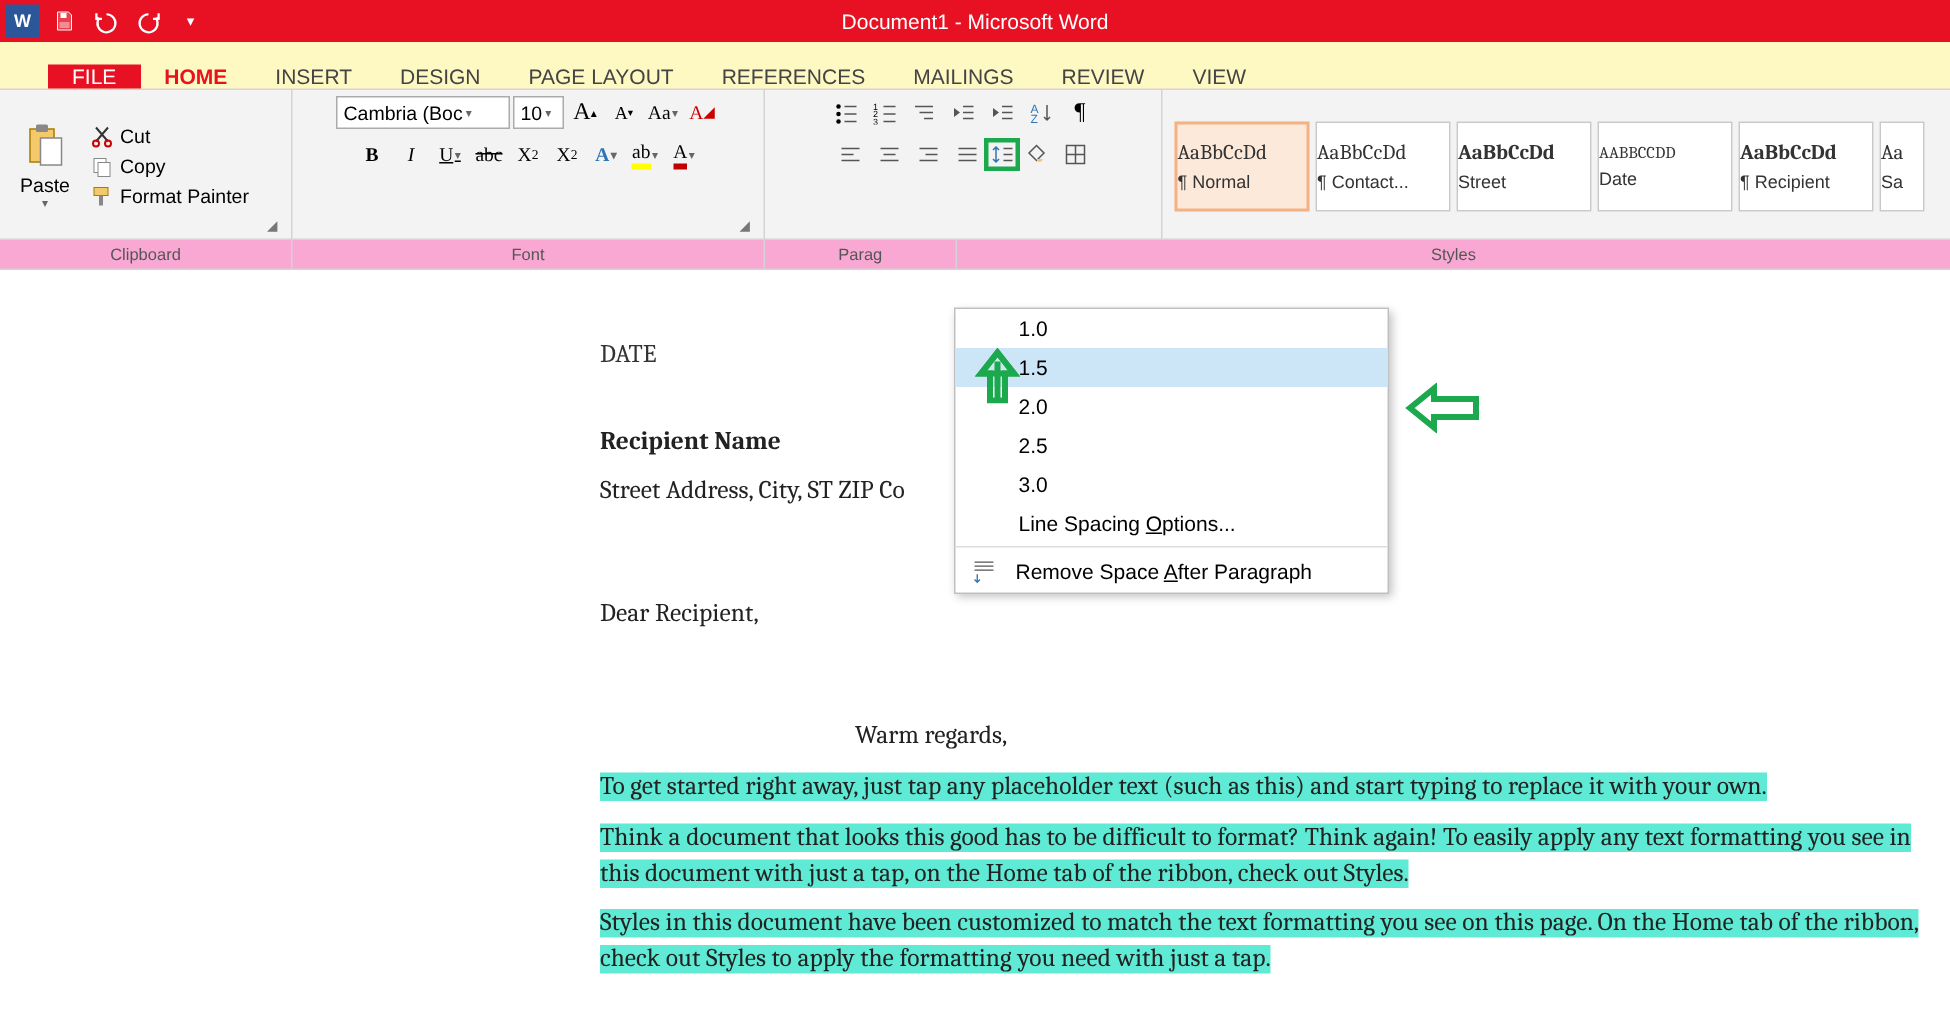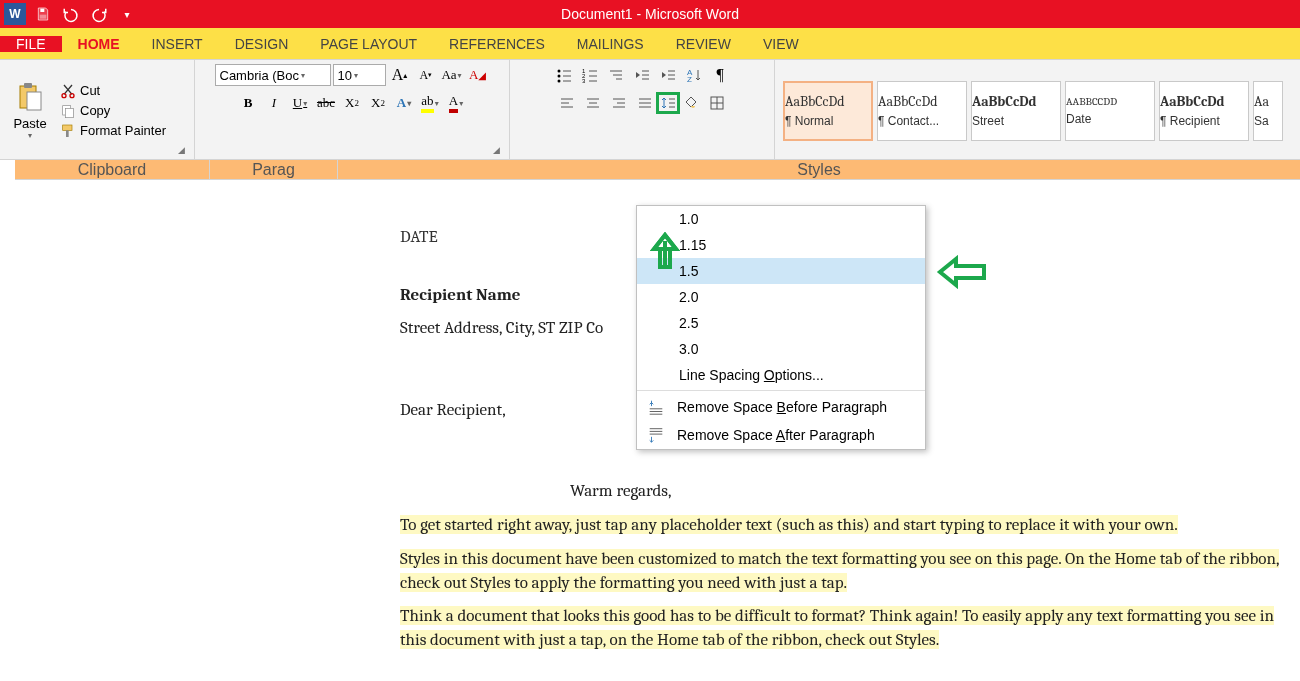--- a/index.html
+++ b/index.html
@@ -6,21 +6,21 @@
 body { font-family: "Segoe UI", Tahoma, sans-serif; font-size: 13px; background: #fff; width: 1300px; height: 681px; overflow: hidden; position: relative; }
 
 
 .titlebar { background: #e81123; height: 28px; display: flex; align-items: center; color: #fff; position: relative; }
 .qat { display: flex; align-items: center; gap: 6px; padding-left: 4px; }
 .qat .icon { width: 22px; height: 22px; display: flex; align-items: center; justify-content: center; color: #fff; }
 .word-logo { background: #2b579a; width: 22px; height: 22px; font-weight: bold; font-size: 12px; display: flex; align-items: center; justify-content: center; color: #fff; }
 .title-text { position: absolute; left: 50%; transform: translateX(-50%); font-size: 14px; white-space: nowrap; }
 
 
-.tabs { display: flex; height: 32px; background: #fde047; border-bottom: 1px solid #d4d4d4; align-items: center; }
+.tabs { display: flex; height: 32px; background: #fef9c3; border-bottom: 1px solid #d4d4d4; align-items: flex-end; padding-left: 32px; }
 .tab { padding: 0 16px; display: flex; align-items: center; font-size: 14px; color: #444; cursor: pointer; }
 .tab.file { background: #e81123; color: #fff; font-weight: 500; }
 .tab.active { color: #e81123; font-weight: 700; }
 
 
 .ribbon { display: flex; height: 100px; border-bottom: 1px solid #d4d4d4; background: #f3f3f3; }
 .group { border-right: 1px solid #d4d4d4; padding: 4px 8px 2px; display: flex; flex-direction: column; position: relative; }
 .group-body { flex: 1; display: flex; align-items: center; gap: 4px; }
 .dialog-launcher { position: absolute; bottom: 2px; right: 4px; width: 12px; height: 12px; font-size: 9px; color: #777; }
 
@@ -30,50 +30,50 @@
 .paste-btn .icon svg { width: 32px; height: 32px; }
 .clip-right { display: flex; flex-direction: column; gap: 2px; }
 .clip-item { display: flex; align-items: center; gap: 4px; font-size: 13px; padding: 1px 2px; }
 .clip-item svg { width: 16px; height: 16px; }
 
 
 .font-rows { display: flex; flex-direction: column; gap: 6px; }
 .row { display: flex; align-items: center; gap: 2px; }
 .combo { border: 1px solid #ababab; background: #fff; height: 22px; display: flex; align-items: center; padding: 0 4px; font-size: 13px; }
 .font-name { width: 116px; overflow: hidden; white-space: nowrap; }
-.font-size { width: 53px; text-align: center; }
+.font-size { width: 34px; text-align: center; }
 .dd-arrow { font-size: 8px; color: #666; margin-left: 2px; }
 .ibtn { width: 24px; height: 22px; display: flex; align-items: center; justify-content: center; font-family: "Times New Roman", serif; }
 .ibtn.small-dd::after { content: "▾"; font-size: 8px; margin-left: 1px; color: #666; }
 .grow-a { font-size: 16px; }
 .shrink-a { font-size: 12px; }
 .clearfmt { color: #c00; }
 
 
 .para-rows { display: flex; flex-direction: column; gap: 6px; }
 .para-btn { width: 24px; height: 22px; display: flex; align-items: center; justify-content: center; }
 .line-spacing-btn { border: 3px solid #1ca84c; margin: -3px; }
 
 
 .styles-body { display: flex; gap: 4px; }
 .style-card { border: 1px solid #c9c9c9; background: #fff; width: 90px; height: 60px; display: flex; flex-direction: column; align-items: flex-start; justify-content: center; font-size: 11px; gap: 4px; }
 .style-card.selected { border: 2px solid #f4b183; background: #fde9d9; }
 .style-prev { font-family: Cambria, serif; font-size: 14px; color: #333; }
 .style-name { font-size: 12px; color: #333; }
 
 
-.group-labels { display: flex; height: 20px; background: #fdba74; border-bottom: 1px solid #d4d4d4; font-size: 16px; color: #555; position: relative; margin-left: 15px; }
+.group-labels { display: flex; height: 20px; background: #f9a8d4; border-bottom: 1px solid #d4d4d4; font-size: 11px; color: #555; position: relative; }
 .group-labels div { display: flex; align-items: center; justify-content: center; border-right: 1px solid #d4d4d4; position: relative; }
 
 
 .docarea { position: relative; background: #fff; margin-top: 25px; }
 .page { padding: 20px 0 0 400px; font-family: Cambria, Georgia, serif; font-size: 17px; color: #222; line-height: 1.4; }
 .page p { margin-bottom: 10px; }
 .field-label { color: #333; }
-.selected-text { background: #fef9c3; }
+.selected-text { background: #5eead4; }
 
 
 .ls-menu { position: absolute; top: 0; left: 636px; width: 290px; background: #fff; border: 1px solid #c0c0c0; box-shadow: 2px 2px 6px rgba(0,0,0,0.25); font-size: 14px; z-index: 10; }
 .ls-item { padding: 5px 10px 5px 42px; cursor: pointer; }
 .ls-item.hl { background: #cde6f7; }
 .ls-sep { border-top: 1px solid #ddd; margin: 2px 0; }
 .ls-item-icon { padding: 5px 10px 5px 10px; display: flex; align-items: center; gap: 12px; }
 .ls-item-icon svg { width: 18px; height: 18px; }
 .mn { text-decoration: underline; }
 
@@ -338,44 +338,35 @@
       <div class="style-card" style="width:30px;overflow:hidden">
           <div class="style-prev">Aa</div>
           <div class="style-name">Sa</div>
         </div>
     </div>
   </div>
 </div>
 
 <div class="group-labels">
   <div style="width:195px">Clipboard</div>
+  <div style="width:315px">Font</div>
   <div style="width:128px">Parag</div>
   <div style="flex:1;border-right:none">Styles</div>
 </div>
 
 <div class="docarea">
 
   <div class="ls-menu">
     <div class="ls-item">1.0</div>
-    <div class="ls-item">1.15</div>
     <div class="ls-item hl">1.5</div>
     <div class="ls-item">2.0</div>
     <div class="ls-item">2.5</div>
     <div class="ls-item">3.0</div>
     <div class="ls-item">Line Spacing <span class="mn">O</span>ptions...</div>
     <div class="ls-sep"></div>
-    <div class="ls-item-icon">
-      <svg viewBox="0 0 20 20">
-          <path d="M5 3v6m-2-2l2-2 2 2" stroke="#2e75b6" fill="none"></path>
-          <line x1="3" y1="12" x2="17" y2="12" stroke="#555"></line>
-          <line x1="3" y1="15" x2="17" y2="15" stroke="#555"></line>
-          <line x1="3" y1="18" x2="17" y2="18" stroke="#555"></line>
-        </svg>
-      <span>Remove Space <span class="mn">B</span>efore Paragraph</span>
-    </div>
     <div class="ls-item-icon">
       <svg viewBox="0 0 20 20">
           <line x1="3" y1="3" x2="17" y2="3" stroke="#555"></line>
           <line x1="3" y1="6" x2="17" y2="6" stroke="#555"></line>
           <line x1="3" y1="9" x2="17" y2="9" stroke="#555"></line>
           <path d="M5 12v6m-2-2l2 2 2-2" stroke="#2e75b6" fill="none"></path>
         </svg>
       <span>Remove Space <span class="mn">A</span>fter Paragraph</span>
     </div>
   </div>
@@ -391,16 +382,16 @@
   <div class="page">
     <p class="field-label">DATE</p>
     <br>
     <p class="bold">Recipient Name</p>
     <p>Street Address, City, ST ZIP Co</p>
     <br><br>
     <p>Dear Recipient,</p>
     <br><br>
     <p style="margin-left:170px">Warm regards,</p>
     <p><span class="selected-text">To get started right away, just tap any placeholder text (such as this) and start typing to replace it with your own.</span></p>
+    <p><span class="selected-text">Think a document that looks this good has to be difficult to format? Think again! To easily apply any text formatting you see in this document with just a tap, on the Home tab of the ribbon, check out Styles.</span></p>
     <p><span class="selected-text">Styles in this document have been customized to match the text formatting you see on this page. On the Home tab of the ribbon, check out Styles to apply the formatting you need with just a tap.</span></p>
-    <p><span class="selected-text">Think a document that looks this good has to be difficult to format? Think again! To easily apply any text formatting you see in this document with just a tap, on the Home tab of the ribbon, check out Styles.</span></p>
   </div>
 </div>
 
 </body></html>

